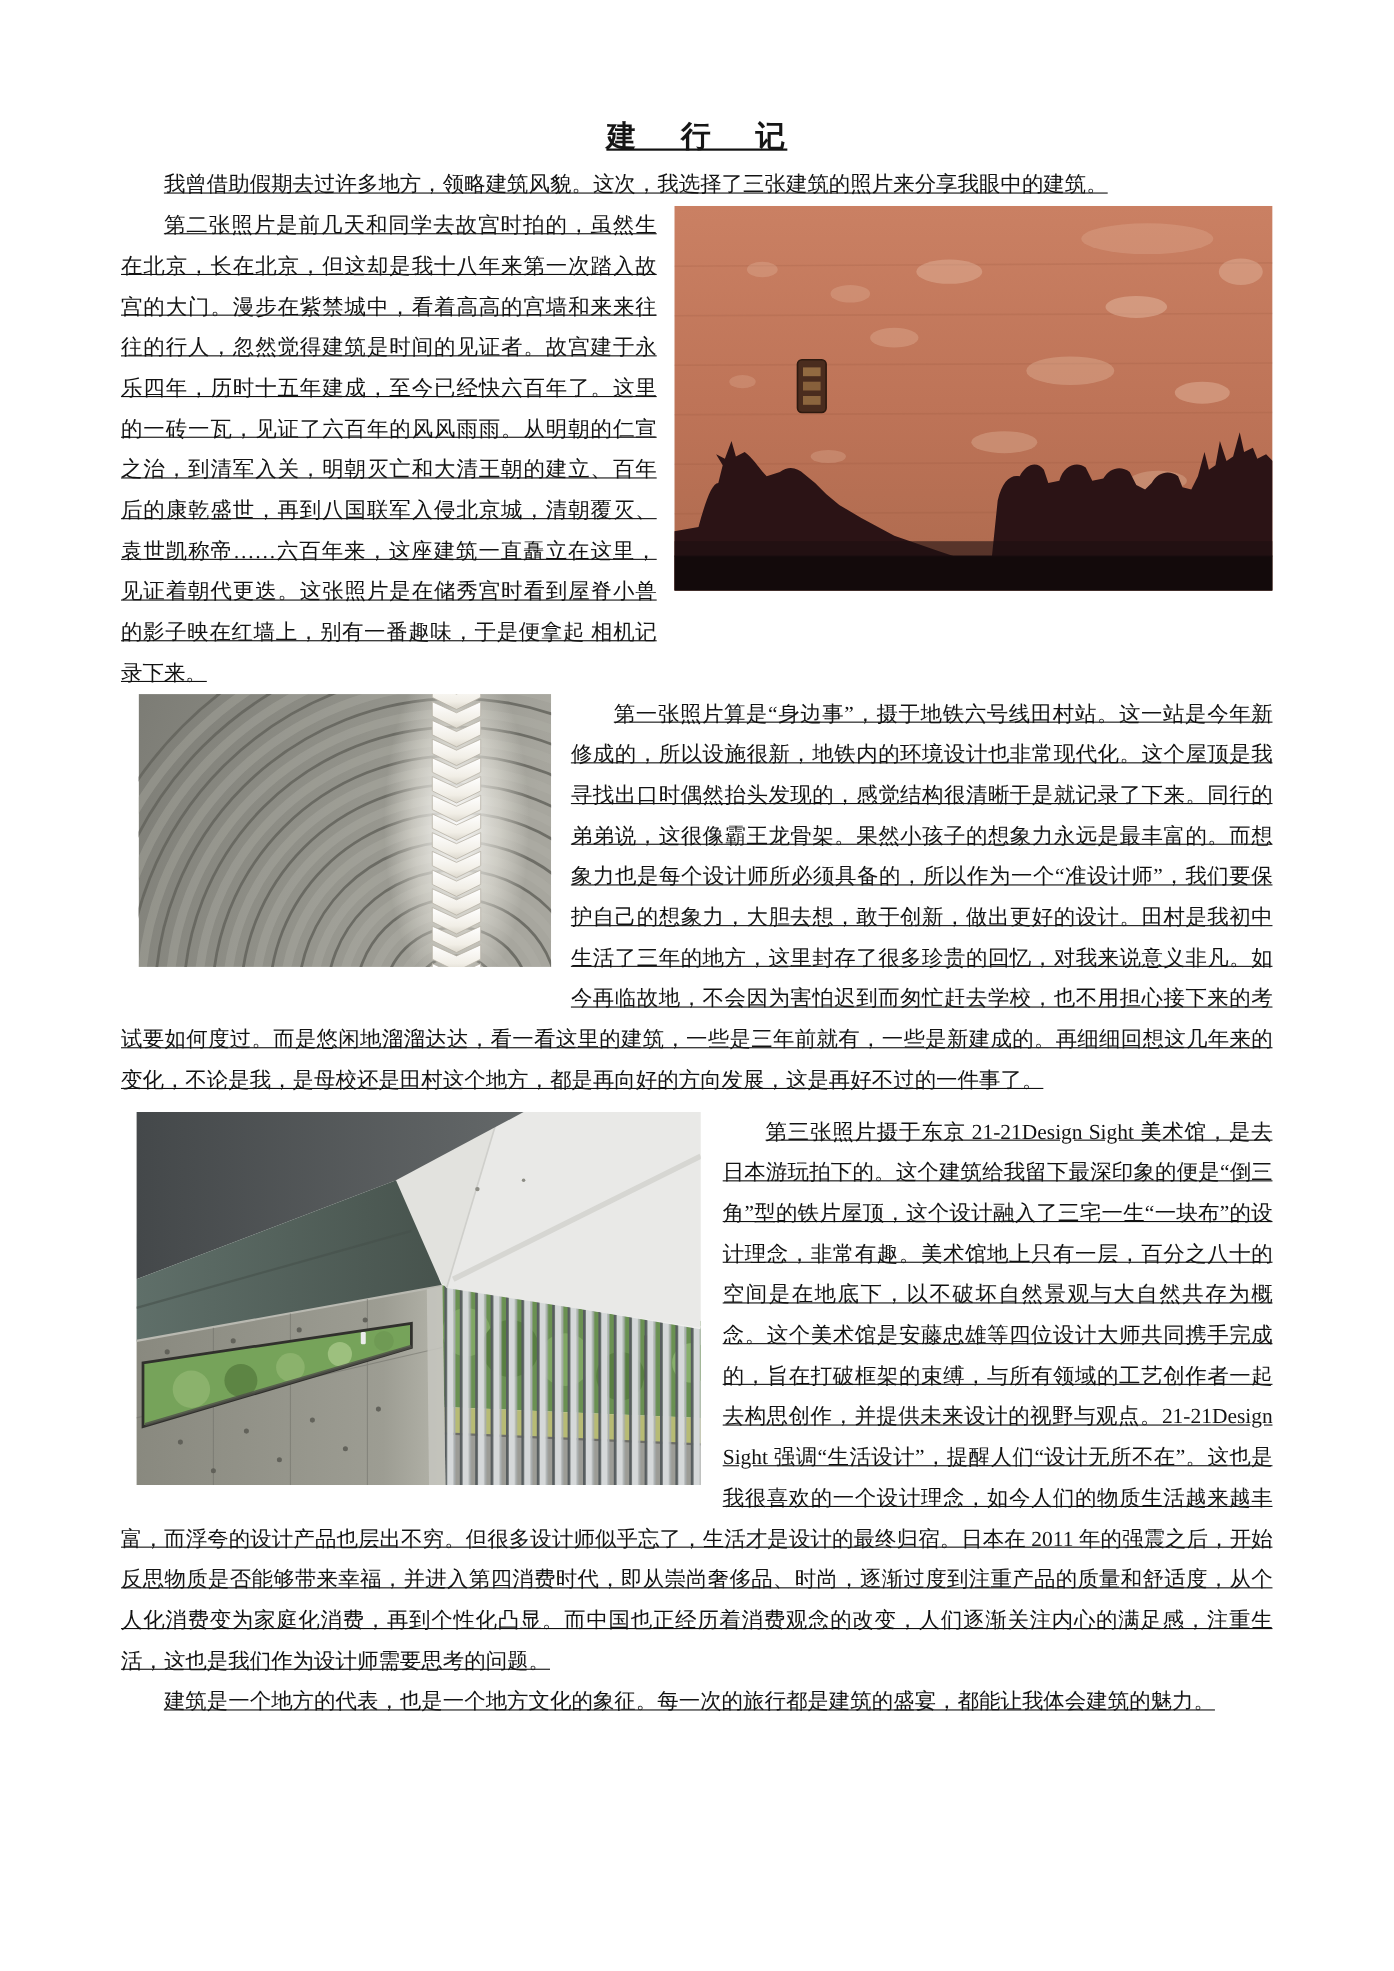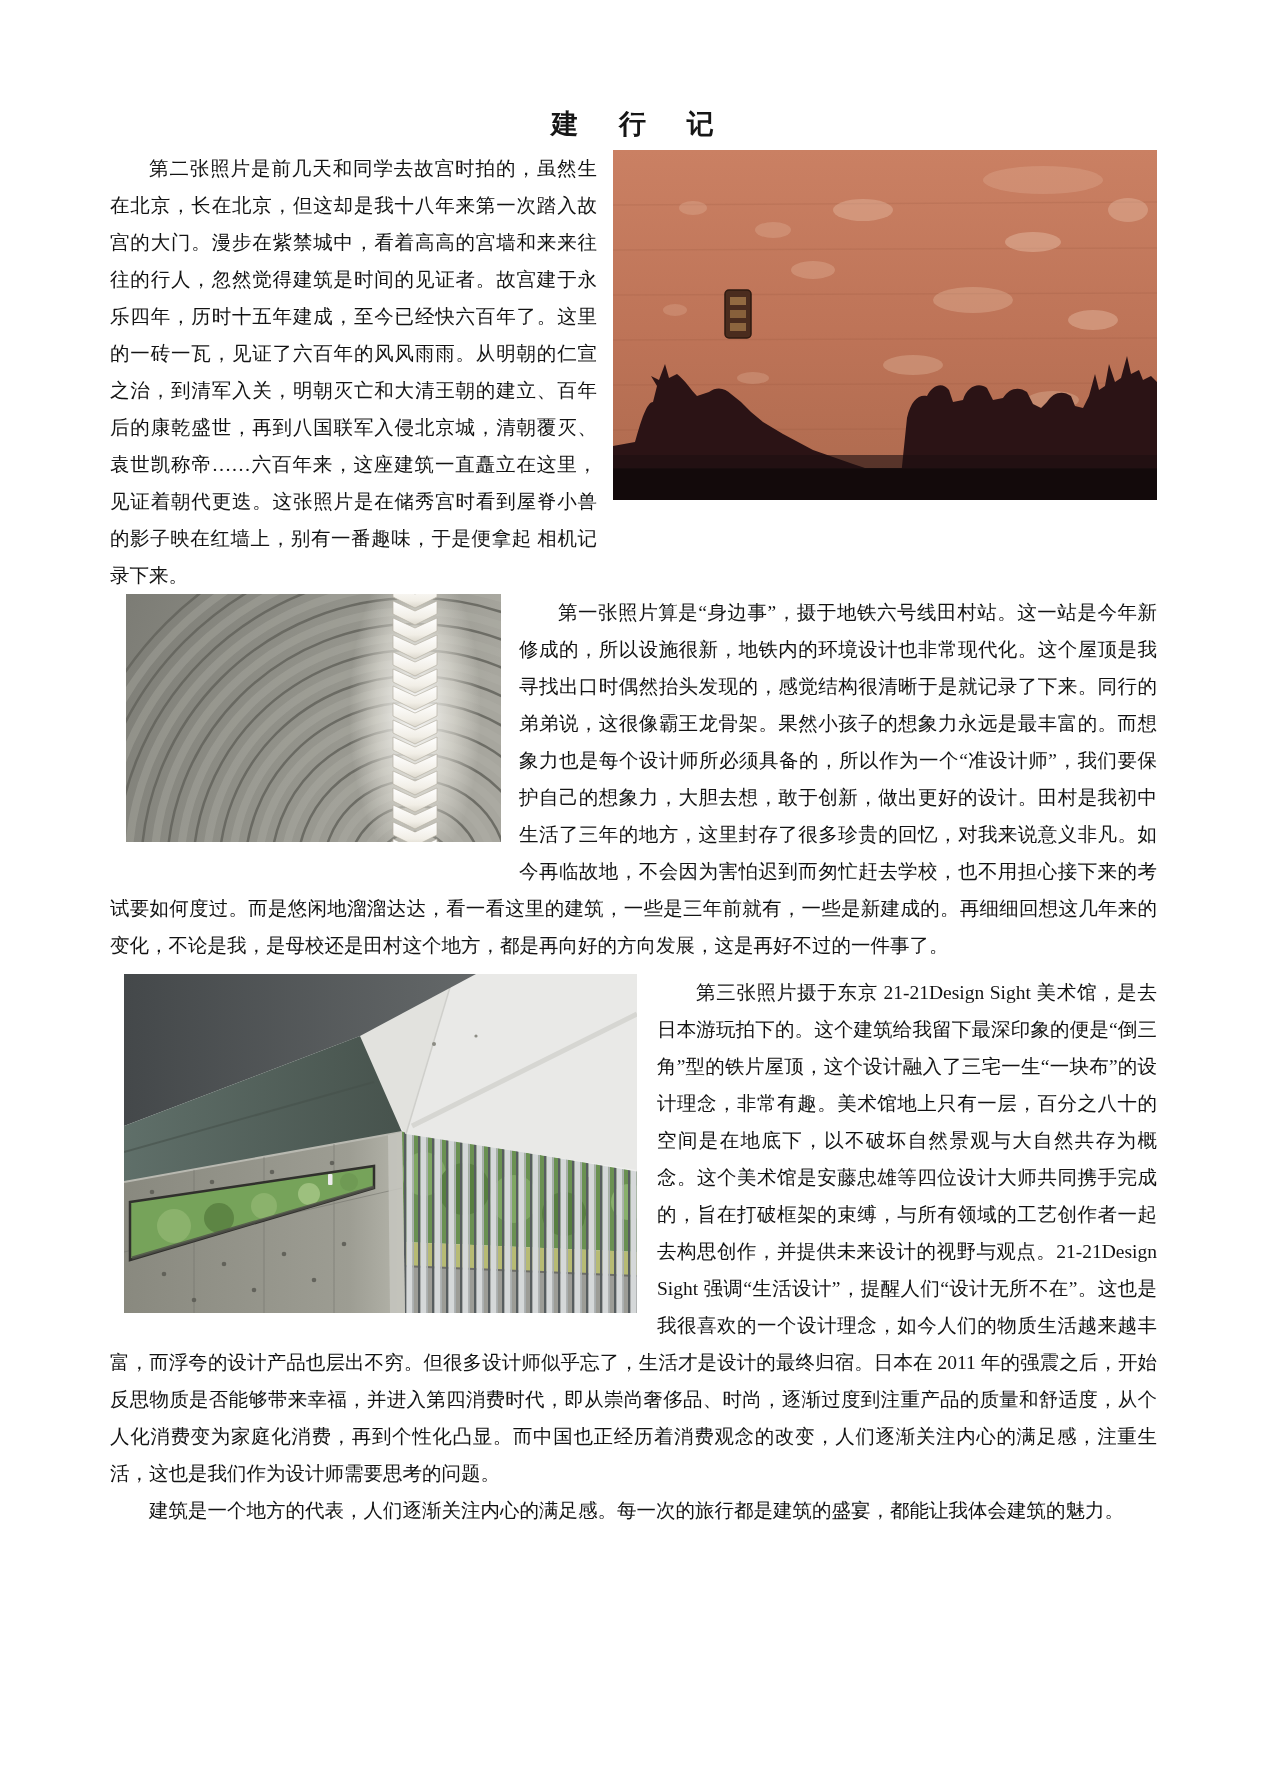--- a/index.html
+++ b/index.html
@@ -1,38 +1,39 @@
 <!DOCTYPE html>
 <html><head>
 <meta charset="utf-8">
 <style>
   html,body{margin:0;padding:0;background:#ffffff;}
   body{width:1267px;height:1792px;position:relative;overflow:hidden;
        font-family:"Liberation Serif","DejaVu Serif",serif;color:#111;}
-  .page{box-sizing:border-box;width:1267px;height:1792px;padding:100px 110px 0 110px;background:#fff;}
+  .page{box-sizing:border-box;width:1267px;height:1792px;padding:100px 110px 0 110px;background:#fff;text-decoration:underline;}
   .doc-title{text-align:center;font-size:27px;font-weight:bold;line-height:48px;
              word-spacing:30px;letter-spacing:2px;margin:0 0 2px 0;color:#161616;}
   p.body-par{margin:0;font-size:19.5px;line-height:37px;text-align:justify;text-indent:2em;color:#131313;}
   .sec{overflow:hidden;}
   figure{margin:0;padding:0;}
   .ph{display:block;}
   .f-left1{float:left;margin:0 18px 36px 16px;}
   .f-right2{float:right;margin:0 0 26px 16px;}
   .f-left3{float:left;margin:0 20px 16px 14px;}
   .pt-sec2{margin-top:38px;}
   .gap-sm{height:10px;}
   .closing{margin-top:8px;}
 </style>
 </head>
 <body>
 
 <div class="page">
 
   <h1 class="doc-title">建 行 记</h1>
 
+  <p class="body-par">我曾借助假期去过许多地方，领略建筑风貌。这次，我选择了三张建筑的照片来分享我眼中的建筑。</p>
 
   <div class="sec">
     <figure class="f-right2">
       <svg class="ph" width="544" height="350" viewBox="0 0 544 350" xmlns="http://www.w3.org/2000/svg">
         <defs>
           <linearGradient id="p2bg" x1="0" y1="0" x2="0" y2="1">
             <stop offset="0" stop-color="#ca8063"></stop>
               <stop offset="0.55" stop-color="#bd7357"></stop>
               <stop offset="1" stop-color="#ad6a4e"></stop>
           </linearGradient>
@@ -237,15 +238,15 @@
           <circle cx="70" cy="326" r="2.3"></circle>
             <circle cx="130" cy="316" r="2.3"></circle>
             <circle cx="190" cy="306" r="2.3"></circle>
         </g>
         <polygon points="264,161 278,158 281,339 266,339" fill="#c6c6be" opacity="0.85"></polygon>
       </svg>
     </figure>
     <p class="body-par">第三张照片摄于东京 21-21Design Sight 美术馆，是去日本游玩拍下的。这个建筑给我留下最深印象的便是“倒三角”型的铁片屋顶，这个设计融入了三宅一生“一块布”的设计理念，非常有趣。美术馆地上只有一层，百分之八十的空间是在地底下，以不破坏自然景观与大自然共存为概念。这个美术馆是安藤忠雄等四位设计大师共同携手完成的，旨在打破框架的束缚，与所有领域的工艺创作者一起去构思创作，并提供未来设计的视野与观点。21-21Design Sight 强调“生活设计”，提醒人们“设计无所不在”。这也是我很喜欢的一个设计理念，如今人们的物质生活越来越丰富，而浮夸的设计产品也层出不穷。但很多设计师似乎忘了，生活才是设计的最终归宿。日本在 2011 年的强震之后，开始反思物质是否能够带来幸福，并进入第四消费时代，即从崇尚奢侈品、时尚，逐渐过度到注重产品的质量和舒适度，从个人化消费变为家庭化消费，再到个性化凸显。而中国也正经历着消费观念的改变，人们逐渐关注内心的满足感，注重生活，这也是我们作为设计师需要思考的问题。</p>
   </div>
 
-  <p class="body-par closing">建筑是一个地方的代表，人们逐渐关注内心的满足感。每一次的旅行都是建筑的盛宴，都能让我体会建筑的魅力。</p>
+  <p class="body-par closing">建筑是一个地方的代表，也是一个地方文化的象征。每一次的旅行都是建筑的盛宴，都能让我体会建筑的魅力。</p>
 
 </div>
 
 </body></html>

